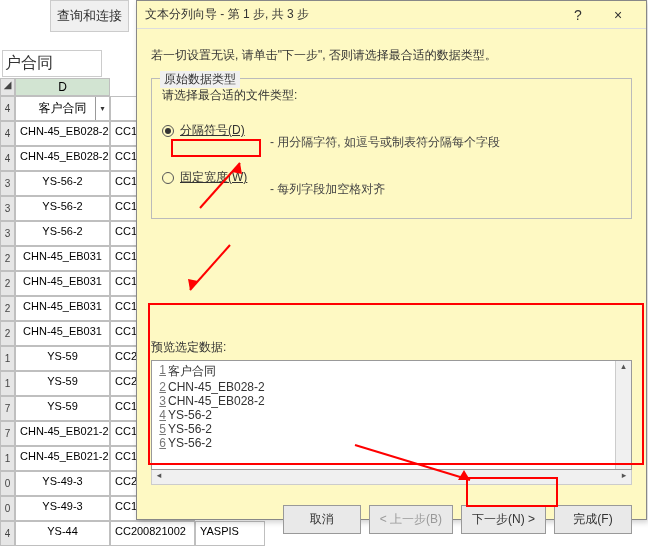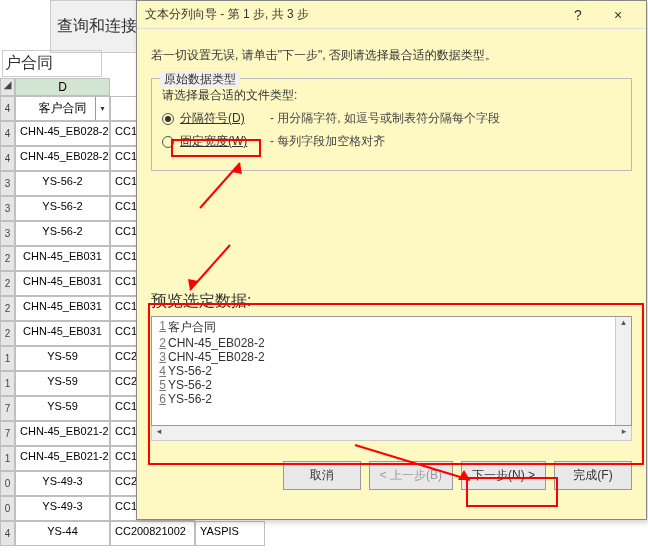--- a/index.html
+++ b/index.html
@@ -1,19 +1,19 @@
 <!DOCTYPE html>
 <html><head>
 <meta charset="utf-8">
 <style>
 * { box-sizing: border-box; margin: 0; padding: 0; font-family: "Microsoft YaHei", SimSun, sans-serif; font-size: 12px; }
 body { background: #fff; width: 648px; height: 556px; position: relative; overflow: hidden; }
 
 
-.ribbon-hint { position: absolute; top: 0; left: 50px; color: #333; padding: 15px 6px; background: #f0f0f0; border: 1px solid #ccc; font-size: 16px; }
+.ribbon-hint { position: absolute; top: 0; left: 50px; color: #333; padding: 6px 6px; background: #f0f0f0; border: 1px solid #ccc; font-size: 13px; }
 .cell-name { position: absolute; top: 50px; left: 2px; width: 100px; font-size: 16px; padding: 2px; color: #333; border: 1px solid #ccc; }
 .sheet { position: absolute; top: 78px; left: 0; width: 648px; }
 .colhdr { display: flex; }
 .colhdr .rowsel, .rowlabel { width: 15px; background: #e6e6e6; border: 1px solid #bfbfbf; text-align: center; font-size: 10px; color: #444; }
 .colhdr .col { width: 90px; background: #e6e6e6; border: 1px solid #bfbfbf; text-align: center; padding: 1px 0; }
 .colhdr .col.D { width: 95px; background: #d2e4d2; }
 .row { display: flex; height: 25px; }
 .row .cell { border: 1px solid #bfbfbf; padding: 3px 4px; font-size: 11px; background: #fff; overflow: hidden; white-space: nowrap; }
 .row .cD { width: 95px; text-align: center; }
 .row .cE { width: 85px; }
@@ -29,22 +29,22 @@
 .titlebar .title { flex: 1; font-size: 12px; color: #333; }
 .titlebar .tbtn { width: 40px; height: 28px; text-align: center; line-height: 28px; font-size: 14px; color: #333; }
 .dlg-body { padding: 12px 14px; color: #333; }
 .dlg-body p { margin: 6px 0 14px; font-size: 12px; }
 .fieldset { border: 1px solid #bbb; padding: 8px 10px 14px; margin-top: 4px; position: relative; }
 .fieldset .legend { position: absolute; top: -8px; left: 8px; background: #f0f0f0; padding: 0 4px; font-size: 12px; }
 .opt-row { display: flex; align-items: center; margin: 6px 0; }
 .opt-row .radio { width: 12px; height: 12px; border: 1px solid #555; border-radius: 50%; margin-right: 6px; display: flex; align-items: center; justify-content: center; }
 .opt-row .radio.sel::after { content: ""; width: 6px; height: 6px; background: #333; border-radius: 50%; }
 .opt-row .olabel { width: 90px; text-decoration: underline; }
-.opt-row .odesc { color: #444; }
-.preview-label { margin-top: 120px; font-size: 16px; }
+.opt-row .odesc { color: #444; margin-top: 24px; }
+.preview-label { margin-top: 120px; font-size: 12px; }
 .preview { border: 1px solid #999; background: #fff; height: 110px; margin-top: 4px; position: relative; padding: 2px; }
 .preview .pline { display: flex; font-size: 11px; font-family: SimSun, monospace; }
 .preview .ln { width: 12px; text-align: right; color: #777; text-decoration: underline; margin-right: 2px; }
 .preview-scroll-v { position: absolute; right: 0; top: 0; width: 16px; height: 100%; background: #f0f0f0; border-left: 1px solid #ccc; }
 .preview-scroll-v .arr { height: 14px; text-align: center; font-size: 9px; color: #555; }
 .preview-scroll-h { height: 16px; background: #f0f0f0; border: 1px solid #ccc; margin-top: -1px; display: flex; justify-content: space-between; }
 .preview-scroll-h .arr { width: 14px; text-align: center; font-size: 9px; color: #555; }
 .btn-row { display: flex; justify-content: flex-end; gap: 8px; margin-top: 20px; }
 .btn { min-width: 78px; padding: 5px 10px; background: #e9e9e9; border: 1px solid #999; text-align: center; font-size: 12px; }
 .btn.disabled { color: #999; }

